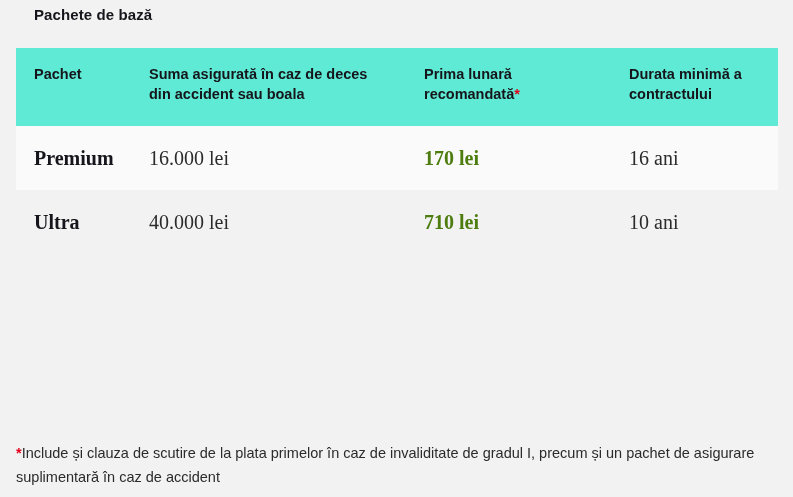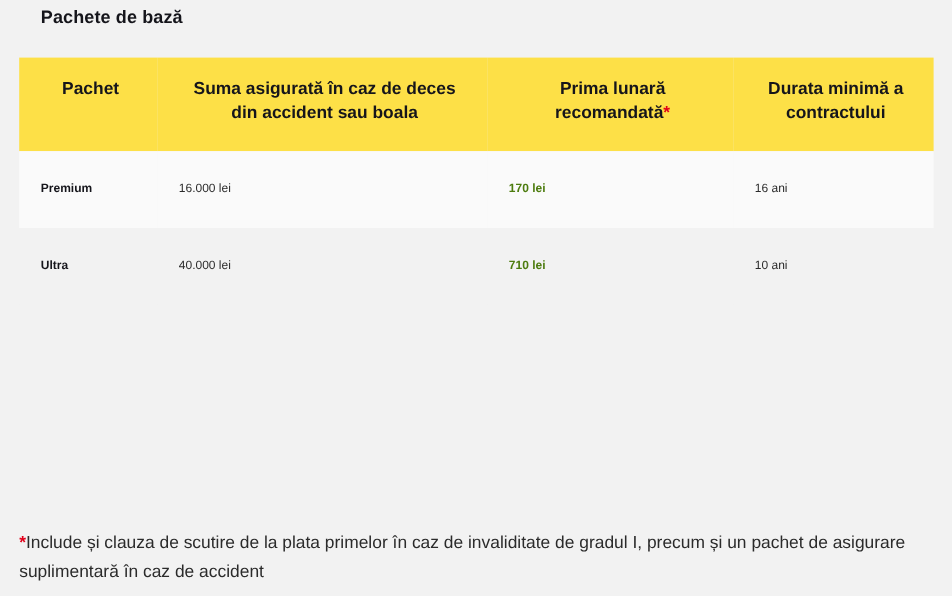--- a/index.html
+++ b/index.html
@@ -36,39 +36,40 @@
     width: 762px;
     border-collapse: collapse;
     table-layout: fixed;
   }
   table.pkg col.c1 { width: 115px; }
   table.pkg col.c2 { width: 275px; }
   table.pkg col.c3 { width: 205px; }
   table.pkg col.c4 { width: 167px; }
 
   table.pkg thead th {
-    text-align: center;
+    text-align: left;
     vertical-align: top;
     font-size: 14.5px;
     font-weight: bold;
     color: #15151b;
     line-height: 20px;
     padding: 16px 14px 22px 18px;
-    background: #fde047;
+    background: #5eead4;
   }
   table.pkg thead th.first {
     padding-left: 18px;
   }
   table.pkg tbody td {
-    font-size: 10px;
+    font-size: 20px;
     color: #2b2b2b;
     line-height: 20px;
     padding: 22px 14px 22px 18px;
     vertical-align: middle;
     background: #f2f2f2;
+    font-family: Liberation Serif, serif;
   }
   table.pkg tbody tr.alt td {
     background: #fafafa;
   }
   table.pkg tbody td.name {
     font-weight: bold;
     color: #15151b;
   }
   table.pkg tbody td.prem {
     font-weight: bold;

